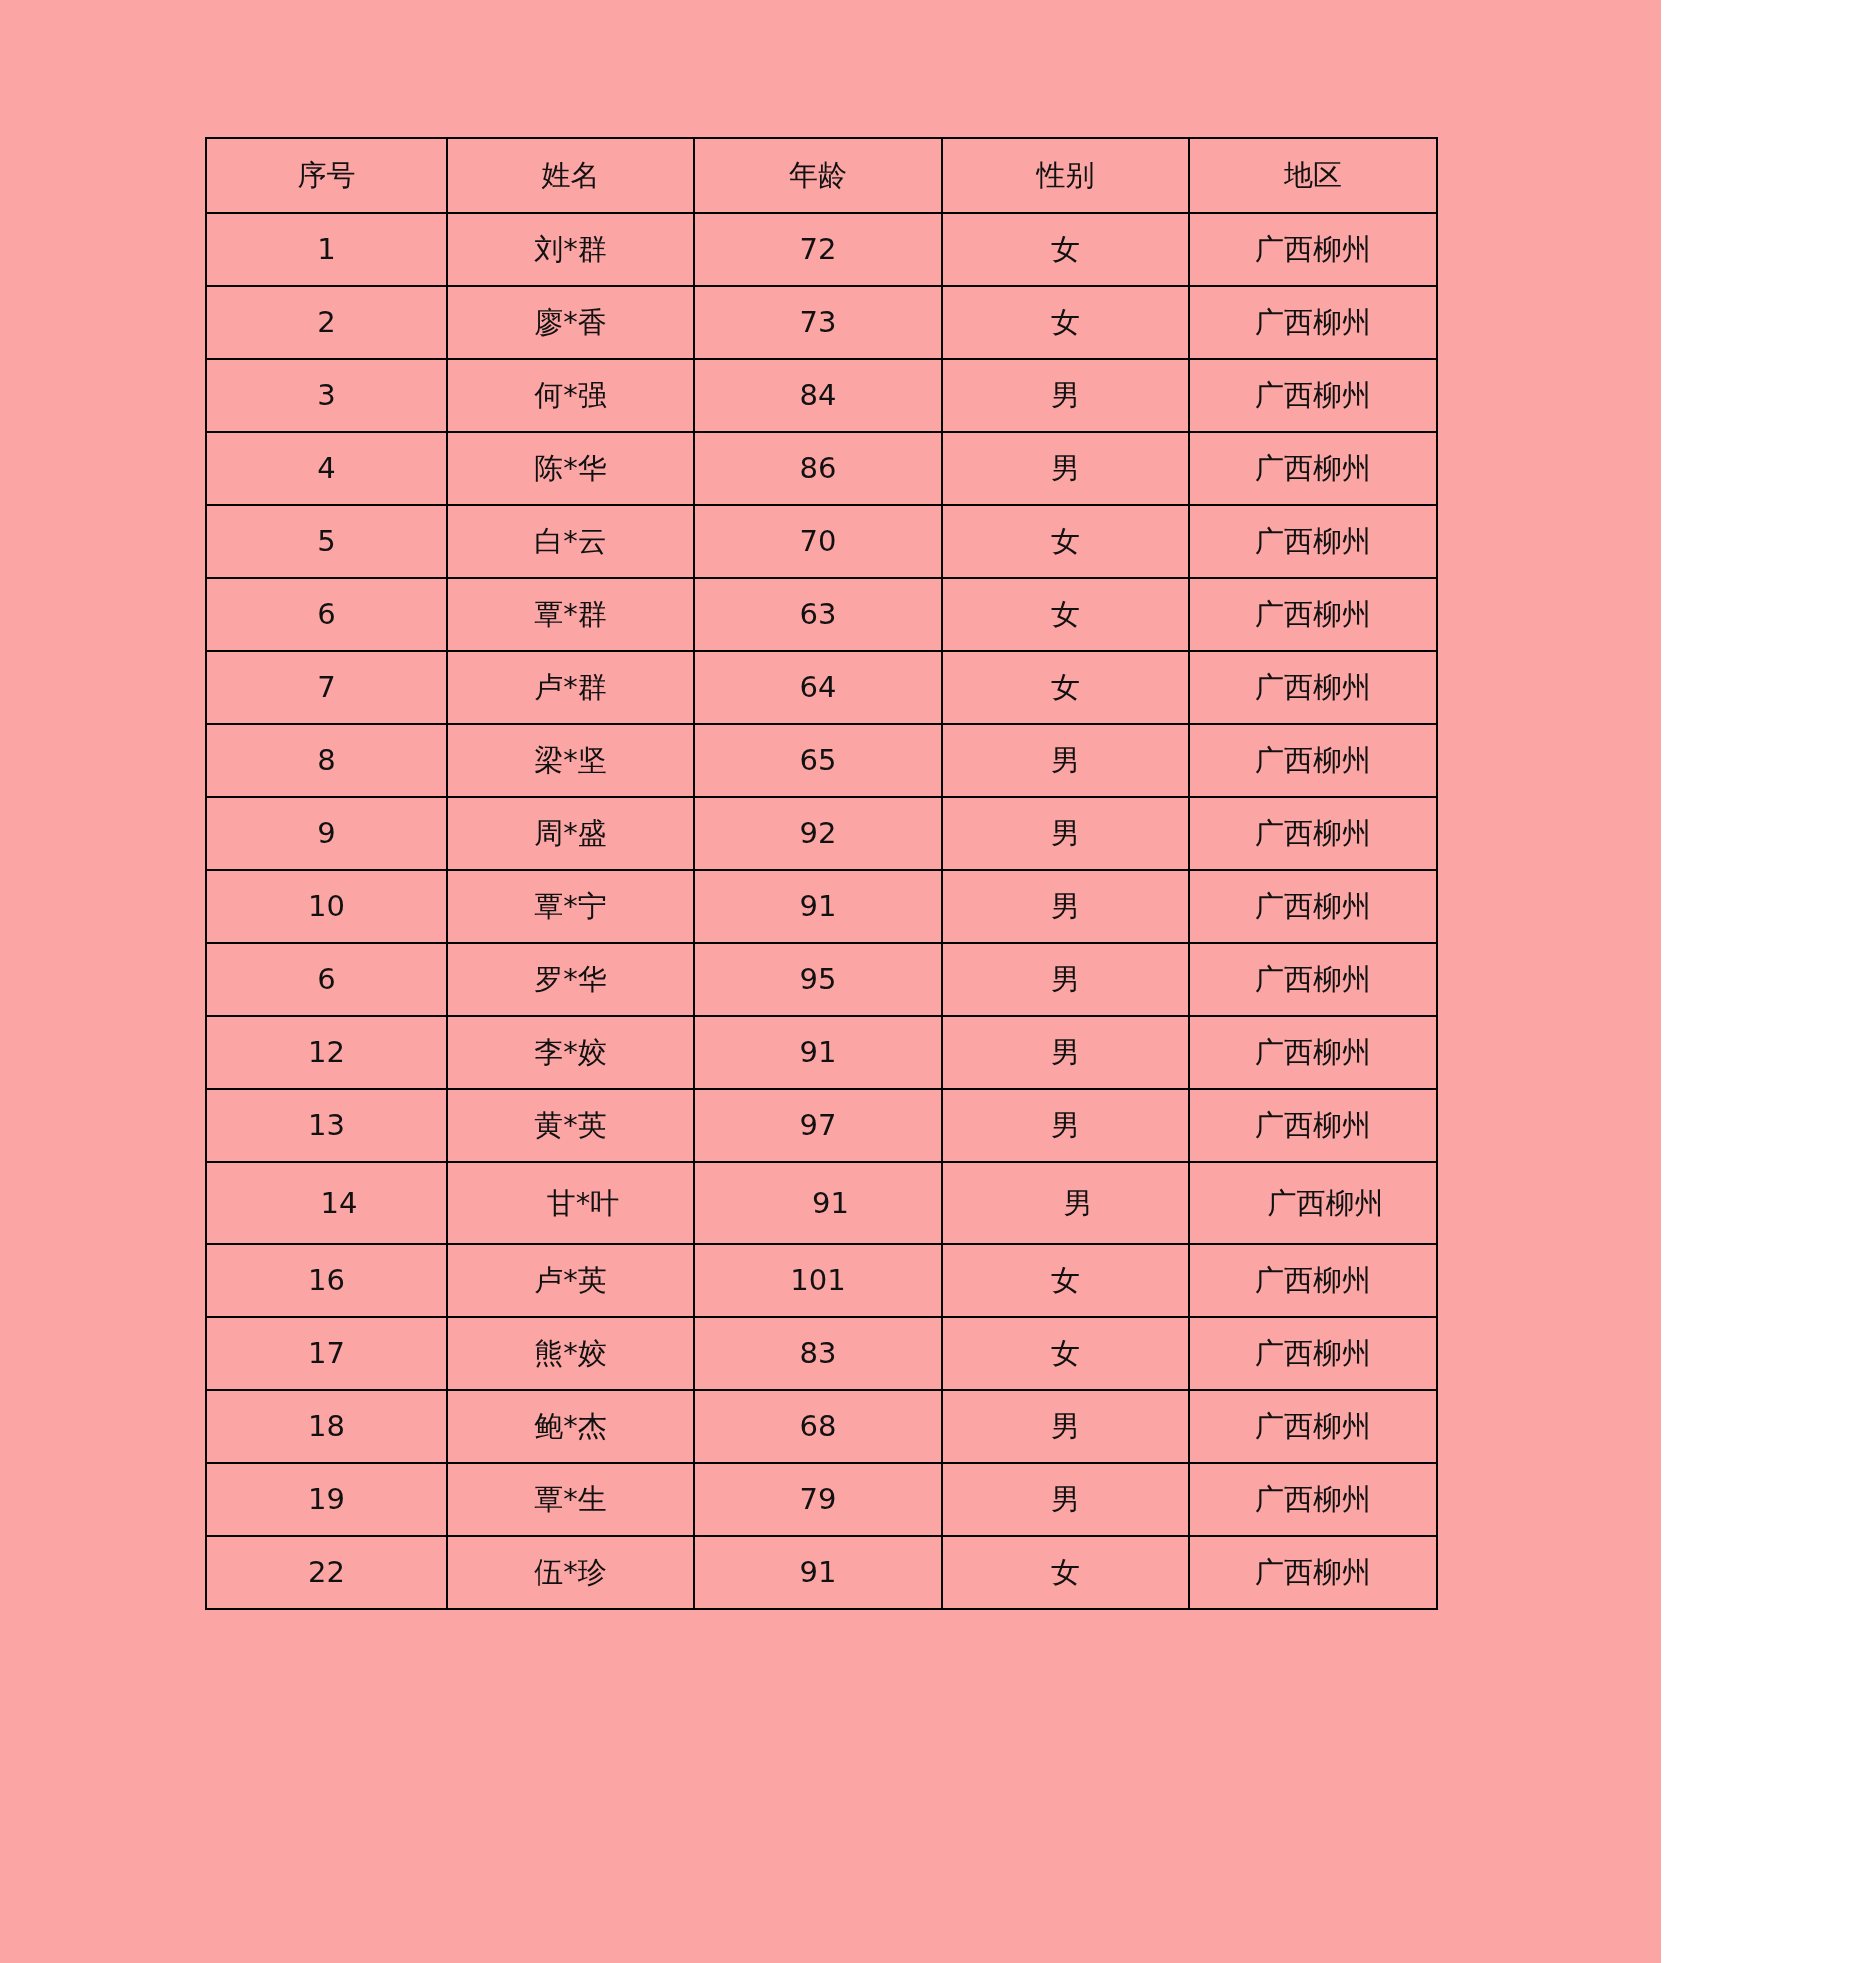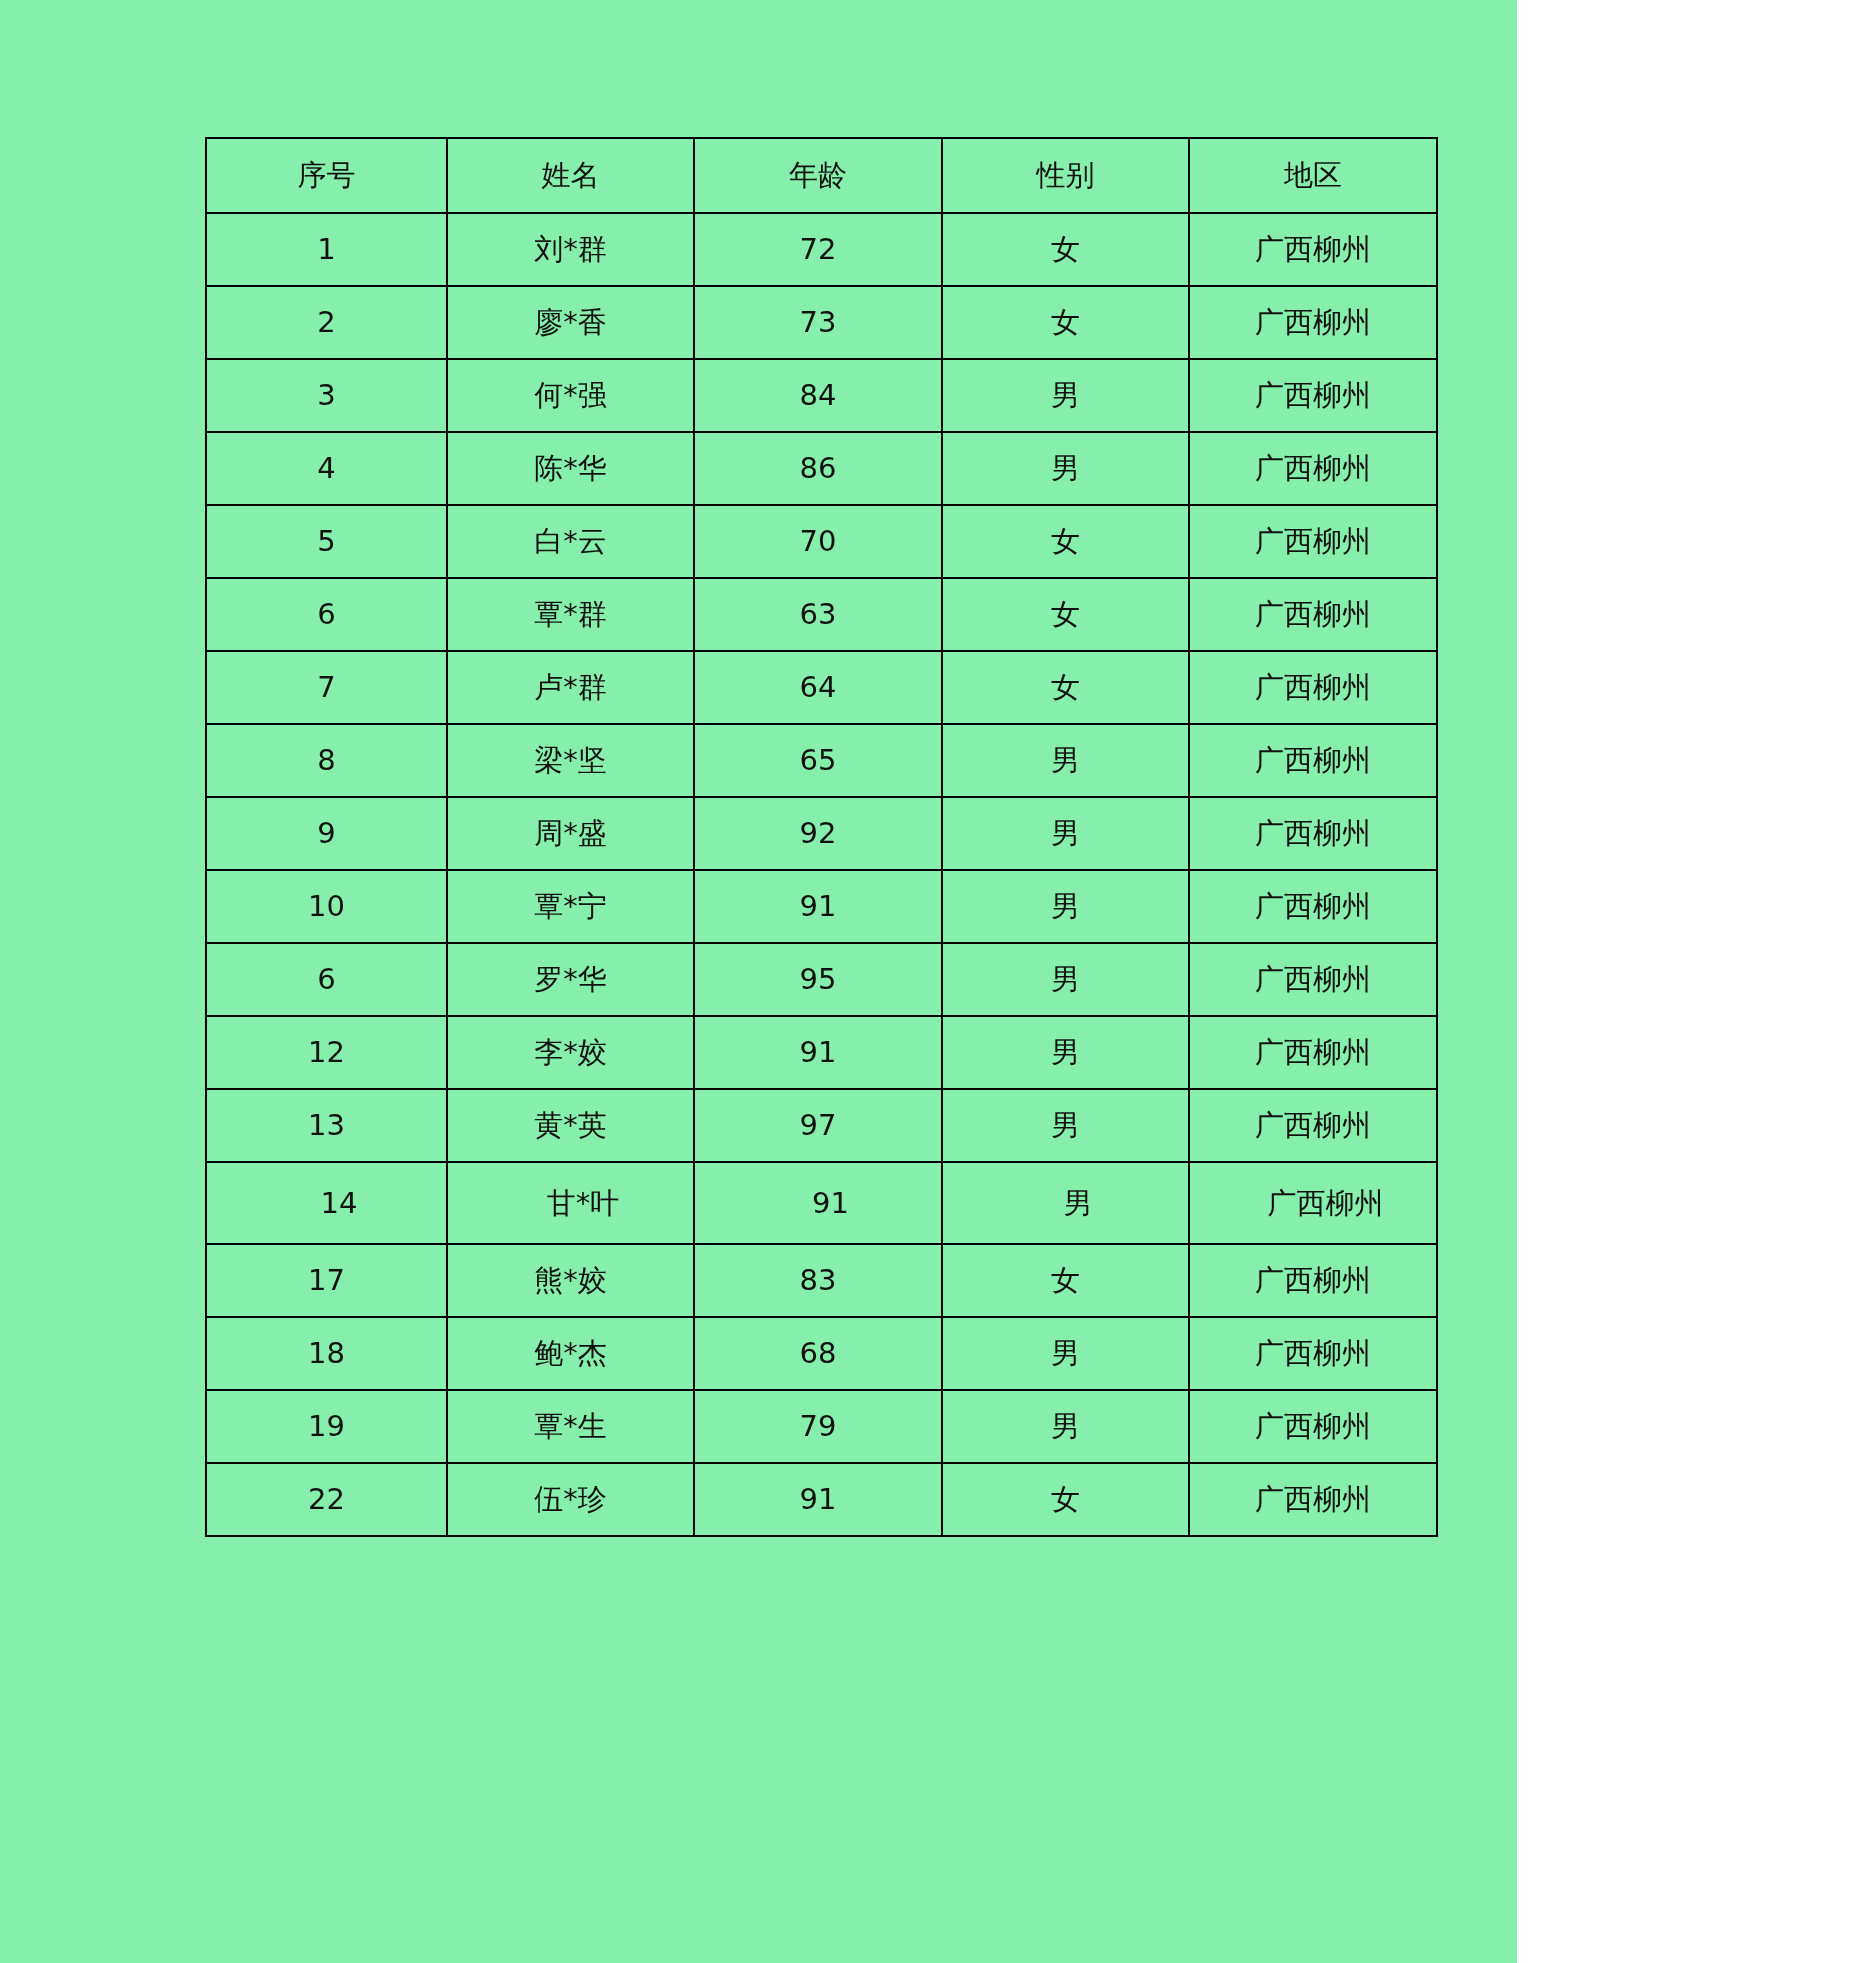--- a/index.html
+++ b/index.html
@@ -12,23 +12,23 @@
       height: 1963px;
       position: relative;
       overflow: hidden;
       font-family: "DejaVu Sans", "Liberation Sans", sans-serif;
       color: #111111;
     }
     .page {
       position: absolute;
       left: 0;
       top: 0;
-      width: 1517px;
+      width: 1661px;
       height: 1963px;
-      background: #86efac;
+      background: #fca5a5;
     }
     table.roster {
       position: absolute;
       left: 205px;
       top: 137px;
       border-collapse: collapse;
       table-layout: fixed;
       width: 1230px;
     }
     table.roster col.c1 { width: 241px; }
@@ -172,20 +172,27 @@
           <td>广西柳州</td>
         </tr>
         <tr class="tall">
           <td>14</td>
           <td>甘*叶</td>
           <td>91</td>
           <td>男</td>
           <td>广西柳州</td>
         </tr>
         <tr>
+          <td>16</td>
+          <td>卢*英</td>
+          <td>101</td>
+          <td>女</td>
+          <td>广西柳州</td>
+        </tr>
+        <tr>
           <td>17</td>
           <td>熊*姣</td>
           <td>83</td>
           <td>女</td>
           <td>广西柳州</td>
         </tr>
         <tr>
           <td>18</td>
           <td>鲍*杰</td>
           <td>68</td>

